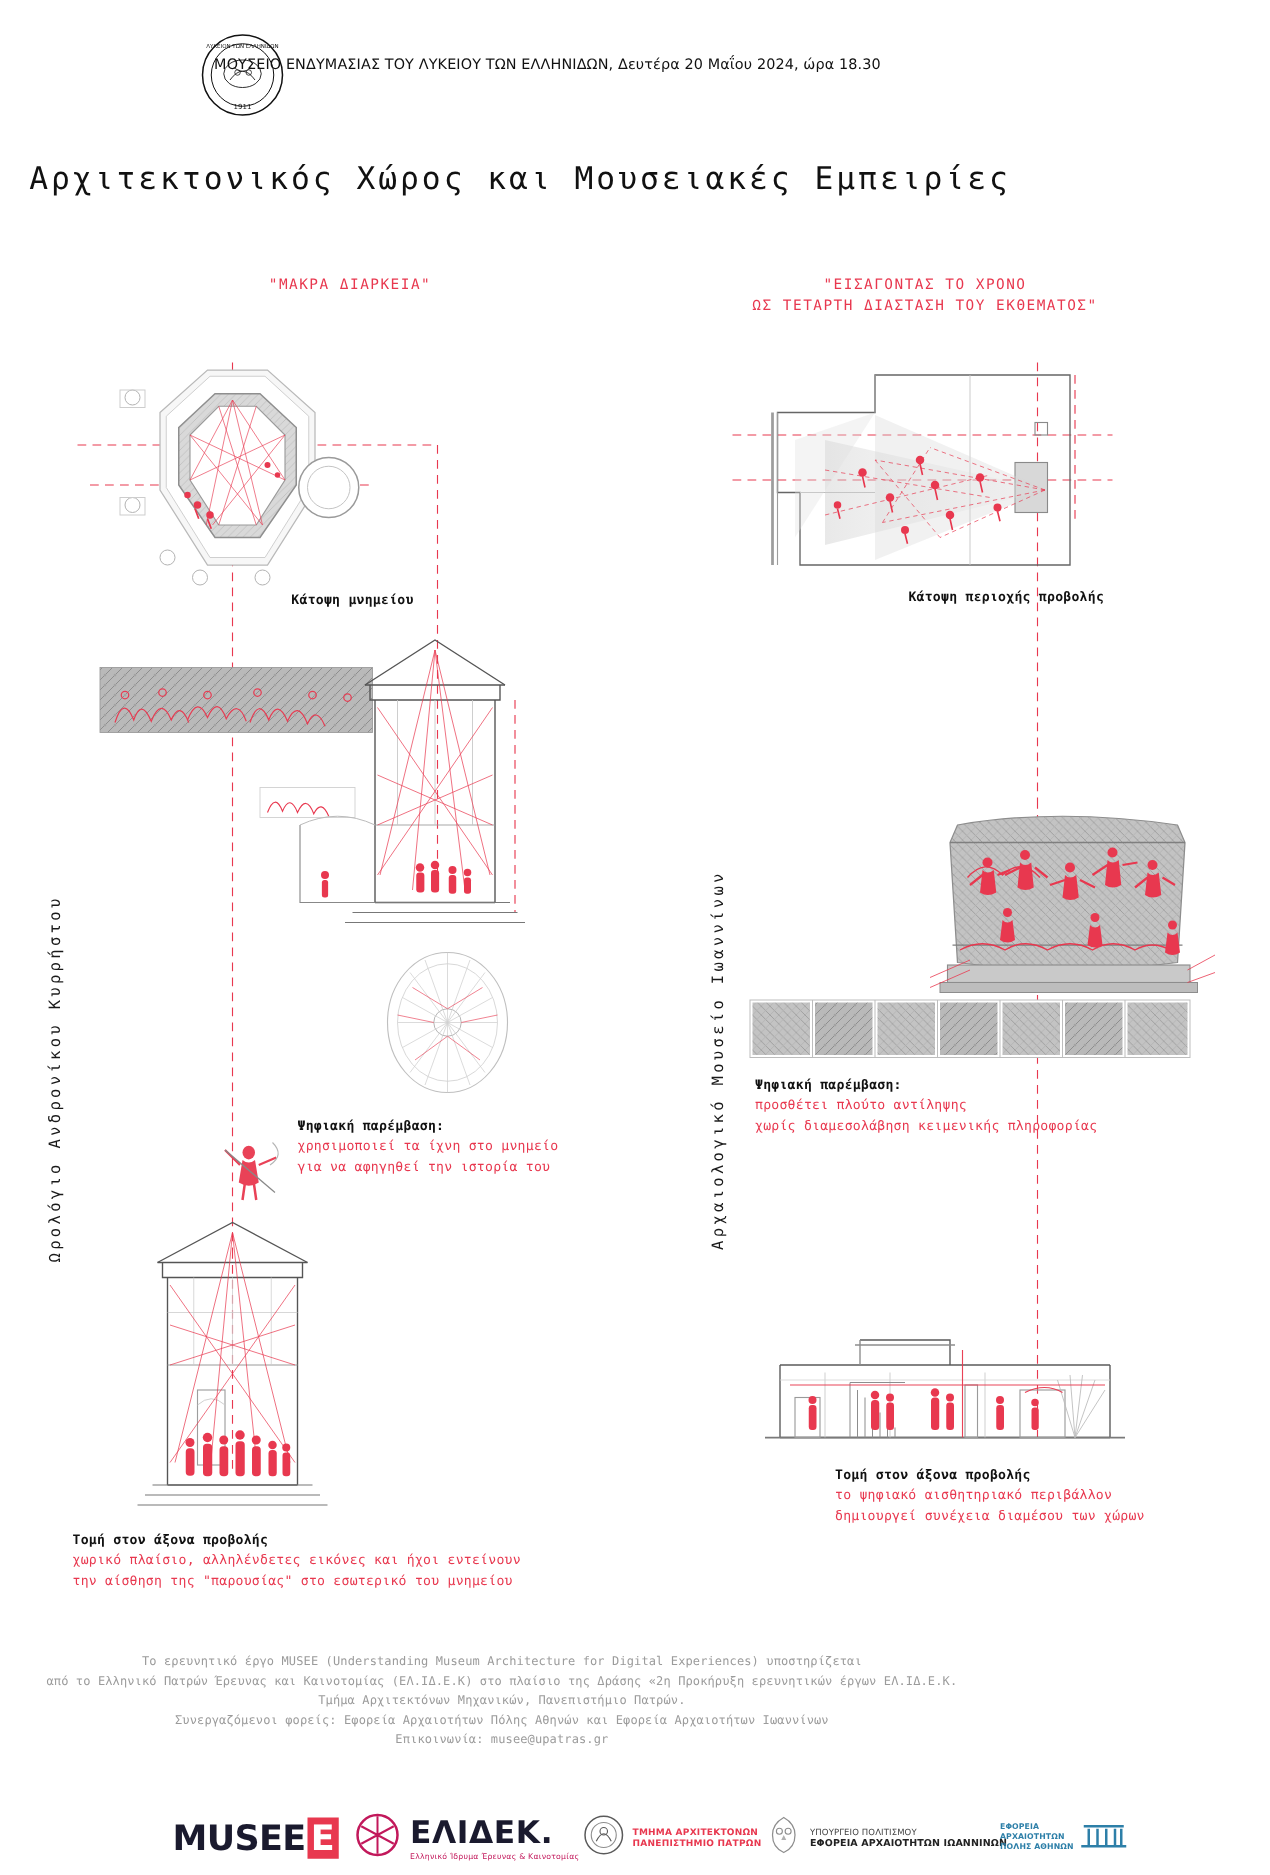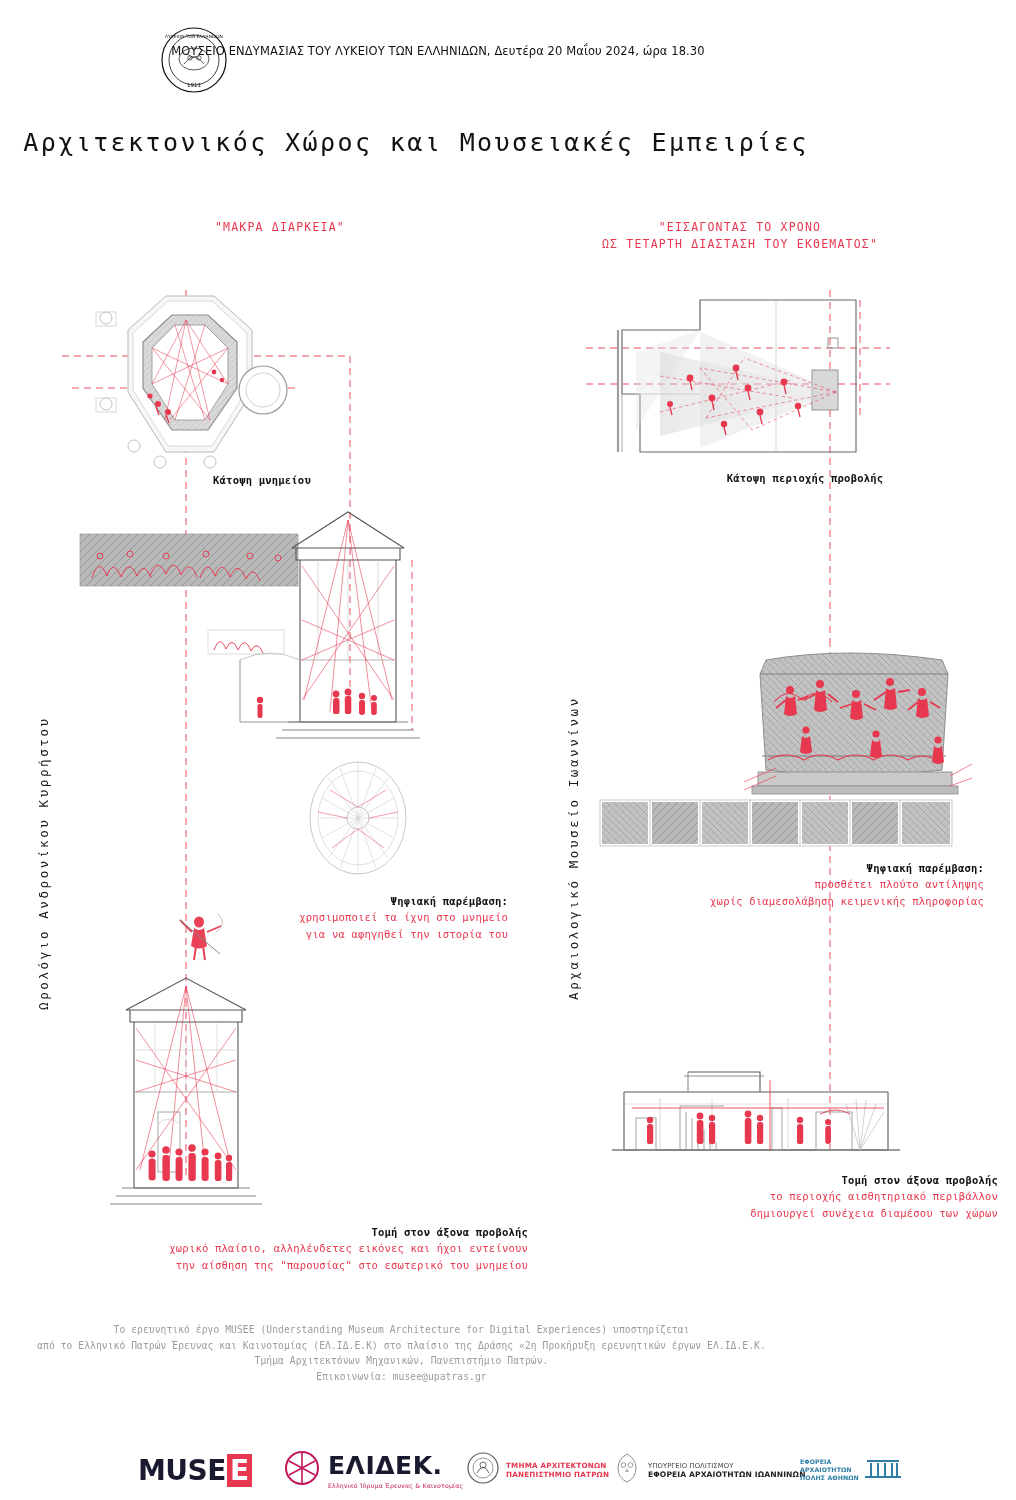--- a/index.html
+++ b/index.html
@@ -62,27 +62,26 @@
   }
   .side-label.l1 { left: 36px;  top: 1010px; transform: rotate(-90deg); }
   .side-label.l2 { left: 566px; top: 1000px; transform: rotate(-90deg); }
 
   
   .caption {
     position: absolute;
     font-family: "DejaVu Sans Mono", monospace;
     font-size: 10.5px; line-height: 1.55;
     letter-spacing: 0.2px;
-    text-align: right;
   }
   .caption .ttl { color: #111; font-weight: bold; }
   .caption .bdy { color: #e8384f; }
   .caption.plain { color: #111; font-weight: bold; text-align: center; }
 
-  .cap-plan-left   { top: 472px; left: 112px; width: 300px; text-align: center; }
+  .cap-plan-left   { top: 472px; left: 132px; width: 300px; text-align: center; }
   .cap-plan-right  { top: 470px; left: 640px; width: 330px; text-align: right; }
   .cap-dig-left    { top: 893px; left: 238px; width: 270px; }
   .cap-dig-right   { top: 860px; left: 604px; width: 380px; }
   .cap-sec-left    { top: 1224px; left: 58px;  width: 470px; }
   .cap-sec-right   { top: 1172px; left: 668px; width: 330px; }
 
   
   .canvas { position: absolute; inset: 0; pointer-events: none; }
 
   
@@ -538,35 +537,36 @@
 </div>
 
 <div class="caption cap-sec-left">
   <div class="ttl">Τομή στον άξονα προβολής</div>
   <div class="bdy">χωρικό πλαίσιο, αλληλένδετες εικόνες και ήχοι εντείνουν</div>
   <div class="bdy">την αίσθηση της "παρουσίας" στο εσωτερικό του μνημείου</div>
 </div>
 
 <div class="caption cap-sec-right">
   <div class="ttl">Τομή στον άξονα προβολής</div>
-  <div class="bdy">το περιοχής αισθητηριακό περιβάλλον</div>
+  <div class="bdy">το ψηφιακό αισθητηριακό περιβάλλον</div>
   <div class="bdy">δημιουργεί συνέχεια διαμέσου των χώρων</div>
 </div>
 
 <div class="footer">
   <div>Το ερευνητικό έργο MUSEE (Understanding Museum Architecture for Digital Experiences) υποστηρίζεται</div>
   <div>από το Ελληνικό Πατρών Έρευνας και Καινοτομίας (ΕΛ.ΙΔ.Ε.Κ) στο πλαίσιο της Δράσης «2η Προκήρυξη ερευνητικών έργων ΕΛ.ΙΔ.Ε.Κ.</div>
   <div>Τμήμα Αρχιτεκτόνων Μηχανικών, Πανεπιστήμιο Πατρών.</div>
+  <div>Συνεργαζόμενοι φορείς: Εφορεία Αρχαιοτήτων Πόλης Αθηνών και Εφορεία Αρχαιοτήτων Ιωαννίνων</div>
   <div>Επικοινωνία: musee@upatras.gr</div>
 </div>
 
 <div class="logos">
 
   <div class="logo logo-musee">
-    <span class="mtxt">MUSE</span>
+    <span class="mtxt">MUSEE</span>
     <span class="mbox">E</span>
   </div>
 
   <div class="logo logo-elidek">
     <span>
       <svg width="40" height="40" viewBox="0 0 40 40">
         <circle cx="20" cy="20" r="16" fill="none" stroke="#c2185b" stroke-width="2"></circle>
         <path d="M20 5 L20 35 M7 13 L33 27 M7 27 L33 13" stroke="#c2185b" stroke-width="1.6"></path>
       </svg>
     </span>

